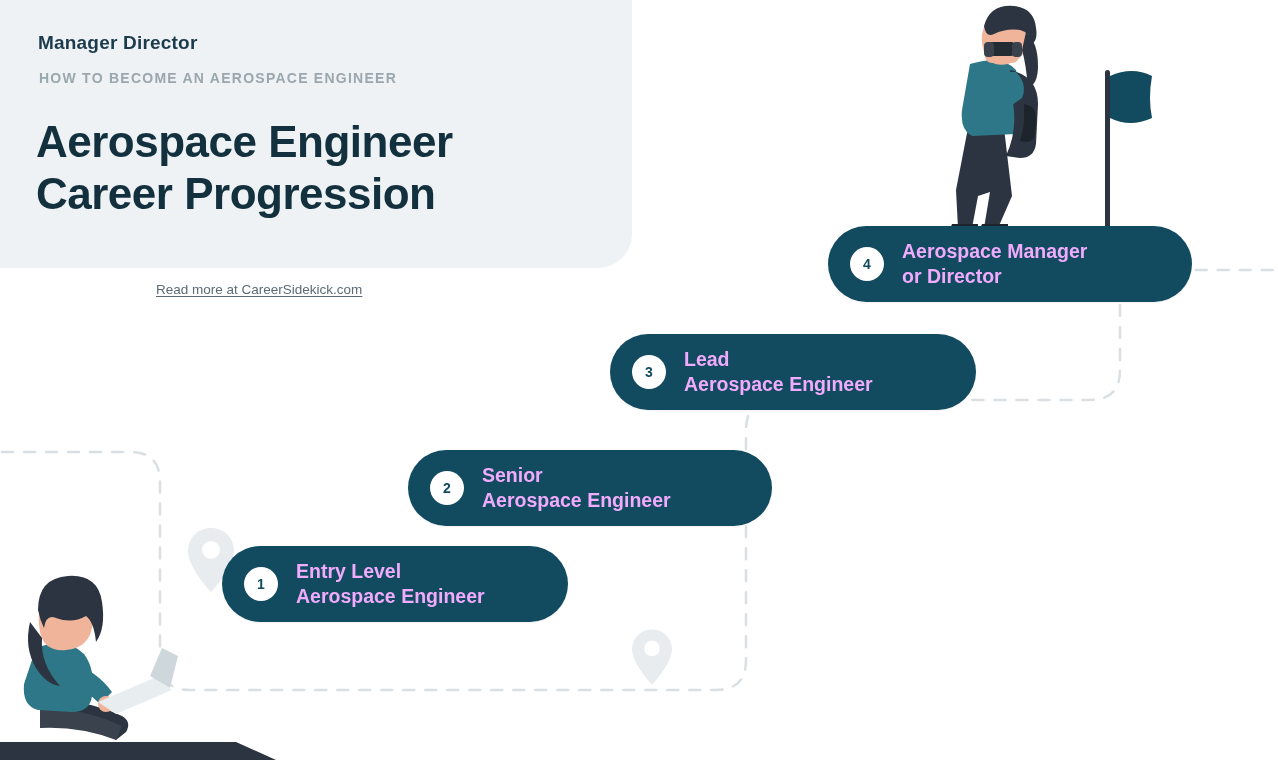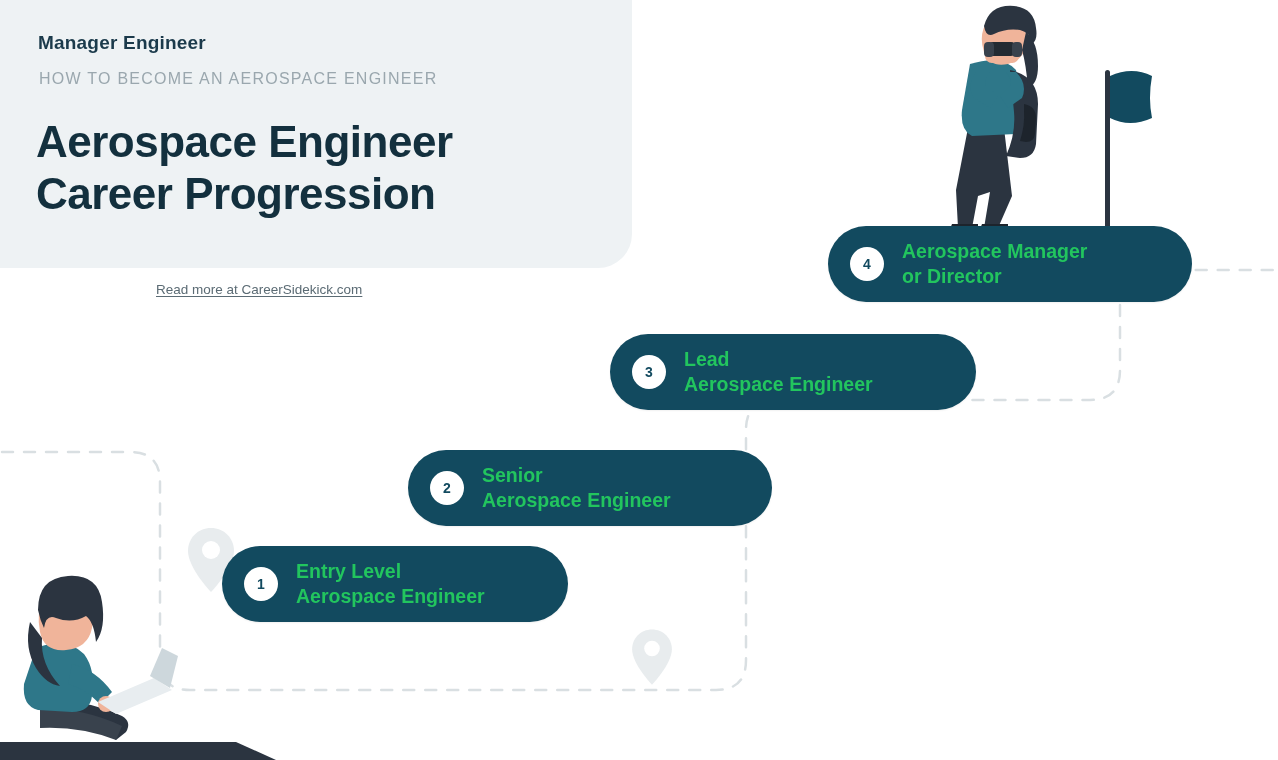--- a/index.html
+++ b/index.html
@@ -38,22 +38,22 @@
     letter-spacing: 0.2px;
   }
   .brand .brand-light {
     font-weight: bold;
     color: #1b3a4b;
   }
   .eyebrow {
     position: absolute;
     left: 39px;
     top: 70px;
-    font-size: 16px;
-    font-weight: normal;
+    font-size: 14px;
+    font-weight: bold;
     letter-spacing: 1.25px;
     color: #9aa7ae;
     text-transform: uppercase;
   }
   .title {
     position: absolute;
     left: 36px;
     top: 116px;
     width: 580px;
     font-size: 44px;
@@ -97,21 +97,21 @@
     background: #ffffff;
     color: #124a5f;
     font-size: 14px;
     font-weight: bold;
     display: flex;
     align-items: center;
     justify-content: center;
     margin-left: 22px;
   }
   .pill-label {
-    color: #22c55e;
+    color: #f0abfc;
     font-size: 19.5px;
     font-weight: bold;
     line-height: 25px;
     margin-left: 18px;
     margin-right: 26px;
     white-space: pre-line;
   }
 
   #pill-1 { left: 222px; top: 546px; width: 346px; height: 76px; }
   #pill-2 { left: 408px; top: 450px; width: 364px; height: 76px; }
@@ -133,21 +133,21 @@
 <body>
 
 <div id="canvas">
 
   <svg class="dashed-layer" viewBox="0 0 1278 760" xmlns="http://www.w3.org/2000/svg">
     <path d="M -20 452 L 130 452 Q 160 452 160 482 L 160 660 Q 160 690 190 690 L 716 690 Q 746 690 746 660 L 746 430 Q 746 400 776 400 L 1090 400 Q 1120 400 1120 370 L 1120 300 Q 1120 270 1150 270 L 1298 270" fill="none" stroke="#d9dfe2" stroke-width="2.5" stroke-dasharray="11 11" stroke-linecap="round"></path>
   </svg>
 
   <div class="header-card"></div>
 
-  <div class="brand"><span>Manager</span><span class="brand-light"> Engineer</span></div>
+  <div class="brand"><span>Manager</span><span class="brand-light"> Director</span></div>
 
   <div class="eyebrow">HOW TO BECOME AN AEROSPACE ENGINEER</div>
 
   <div class="title" style="white-space: pre-line;">Aerospace Engineer
 Career Progression</div>
 
   <a class="readmore" href="#">Read more at CareerSidekick.com</a>
 
   <svg class="illus" id="illus-hiker" width="200" height="240" viewBox="0 0 200 240" xmlns="http://www.w3.org/2000/svg">
 

